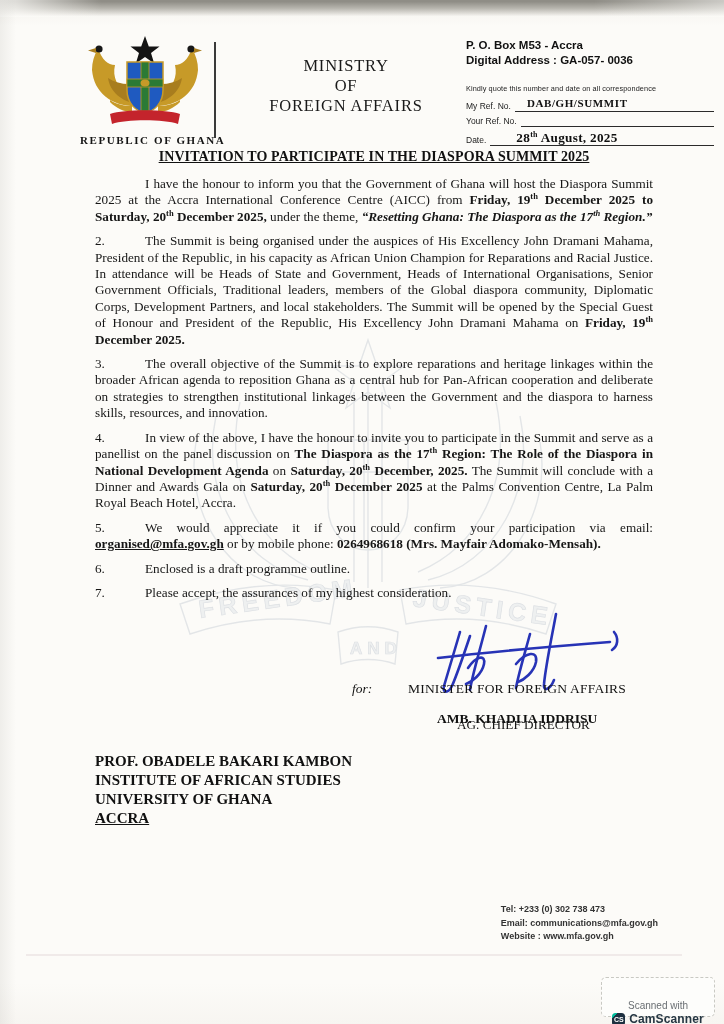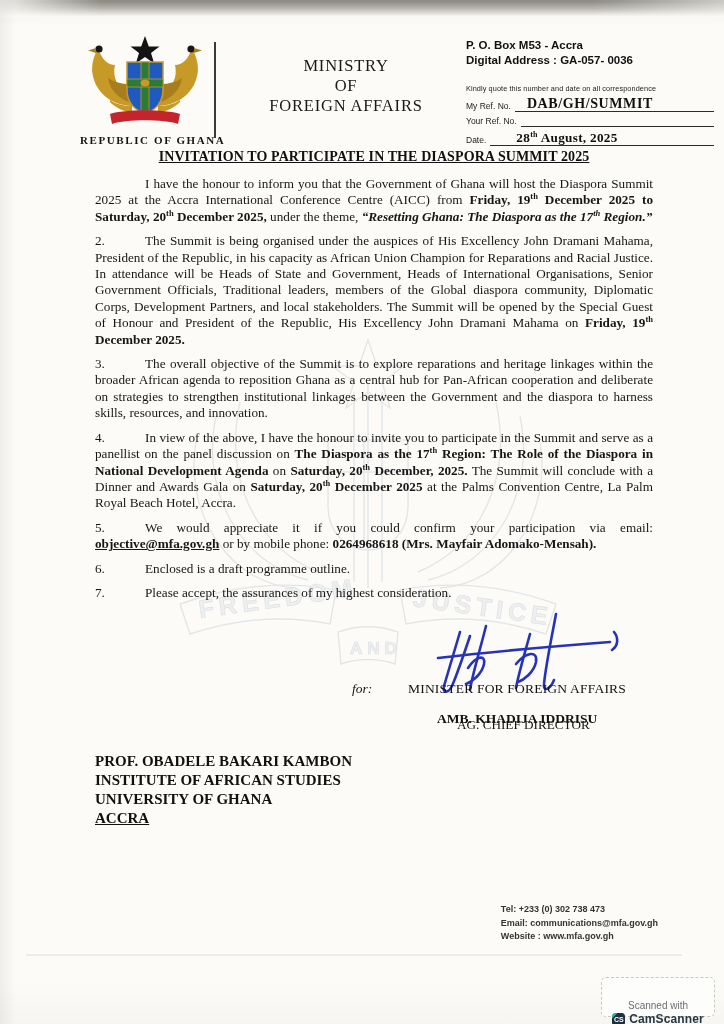--- a/index.html
+++ b/index.html
@@ -24,21 +24,21 @@
   .crest-label{ font-weight:bold; font-size:11px; letter-spacing:1.6px; color:#151515; margin-top:2px; white-space:nowrap; }
   .vsep{ position:absolute; left:214px; top:42px; height:96px; width:1.5px; background:#3a3a3a; }
   .ministry{ position:absolute; left:238px; top:56px; width:216px; text-align:center;
     font-size:16.5px; line-height:20px; letter-spacing:.8px; color:#191919; }
   .ref-block{ position:absolute; left:466px; top:38px; width:248px; font-family:"Liberation Sans",sans-serif; }
   .po{ font-weight:bold; font-size:11.5px; line-height:15px; color:#111; }
   .note{ font-size:7.3px; color:#222; margin-top:16px; letter-spacing:.1px; }
   .ref-row{ display:flex; align-items:flex-end; margin-top:3px; }
   .ref-label{ font-size:8.5px; color:#222; white-space:nowrap; padding-bottom:1px; }
   .ref-value{ flex:1; border-bottom:1.6px solid #2b2b2b; margin-left:4px;
-    font-family:"Liberation Serif",serif; font-weight:bold; font-size:14px; line-height:15px;
+    font-family:"Liberation Serif",serif; font-weight:bold; font-size:11px; line-height:15px;
     letter-spacing:.6px; color:#101010; padding-left:12px; min-height:15px; }
   .ref-value.empty{ min-height:12px; }
   .ref-value.datev{ font-size:13.2px; padding-left:26px; letter-spacing:.3px; }
   .ref-value sup{ font-size:8px; line-height:0; vertical-align:super; }
   
   .watermark{ position:absolute; left:168px; top:332px; opacity:.6; pointer-events:none; }
   .wm-stroke{ fill:none; stroke:#d3d8dd; stroke-width:1.4; }
   .wm-text{ font-family:"Liberation Sans",sans-serif; font-weight:bold; fill:#e6e9ec;
     stroke:#c9cfd6; stroke-width:.7; letter-spacing:5px; }
   
@@ -151,21 +151,21 @@
     </div>
   </div>
 
   <div class="letter">
     <div class="title">INVITATION TO PARTICIPATE IN THE DIASPORA SUMMIT 2025</div>
     <div id="letter-body">
         <p class="para indent"><span>I have the honour to inform you that the Government of Ghana will host the Diaspora Summit 2025 at the Accra International Conference Centre (AICC) from </span><span class="b">Friday, 19</span><sup class="b">th</sup><span class="b"> December 2025 to Saturday, 20</span><sup class="b">th</sup><span class="b"> December 2025,</span><span> under the theme, </span><span class="b i">“Resetting Ghana: The Diaspora as the 17</span><sup class="b i">th</sup><span class="b i"> Region.”</span></p>
         <p class="para"><span class="pnum">2.</span><span>The Summit is being organised under the auspices of His Excellency John Dramani Mahama, President of the Republic, in his capacity as African Union Champion for Reparations and Racial Justice. In attendance will be Heads of State and Government, Heads of International Organisations, Senior Government Officials, Traditional leaders, members of the Global diaspora community, Diplomatic Corps, Development Partners, and local stakeholders. The Summit will be opened by the Special Guest of Honour and President of the Republic, His Excellency John Dramani Mahama on </span><span class="b">Friday, 19</span><sup class="b">th</sup><span class="b"> December 2025.</span></p>
         <p class="para"><span class="pnum">3.</span><span>The overall objective of the Summit is to explore reparations and heritage linkages within the broader African agenda to reposition Ghana as a central hub for Pan-African cooperation and deliberate on strategies to strengthen institutional linkages between the Government and the diaspora to harness skills, resources, and innovation.</span></p>
         <p class="para"><span class="pnum">4.</span><span>In view of the above, I have the honour to invite you to participate in the Summit and serve as a panellist on the panel discussion on </span><span class="b">The Diaspora as the 17</span><sup class="b">th</sup><span class="b"> Region: The Role of the Diaspora in National Development Agenda</span><span> on </span><span class="b">Saturday, 20</span><sup class="b">th</sup><span class="b"> December, 2025.</span><span> The Summit will conclude with a Dinner and Awards Gala on </span><span class="b">Saturday, 20</span><sup class="b">th</sup><span class="b"> December 2025</span><span> at the Palms Convention Centre, La Palm Royal Beach Hotel, Accra.</span></p>
-        <p class="para"><span class="pnum">5.</span><span>We would appreciate it if you could confirm your participation via email: </span><span class="b u">objective@mfa.gov.gh</span><span> or by mobile phone: </span><span class="b">0264968618 (Mrs. Mayfair Adomako-Mensah).</span></p>
+        <p class="para"><span class="pnum">5.</span><span>We would appreciate it if you could confirm your participation via email: </span><span class="b u">organised@mfa.gov.gh</span><span> or by mobile phone: </span><span class="b">0264968618 (Mrs. Mayfair Adomako-Mensah).</span></p>
         <p class="para"><span class="pnum">6.</span><span>Enclosed is a draft programme outline.</span></p>
         <p class="para"><span class="pnum">7.</span><span>Please accept, the assurances of my highest consideration.</span></p>
       </div>
   </div>
 
   <svg class="signature-svg" width="230" height="92" viewBox="0 0 230 92">
     <path class="sig-stroke" d="M62,26 C56,46 50,66 46,80 C44,87 50,88 54,80 C60,66 66,48 72,30"></path>
     <path class="sig-stroke" d="M88,20 C82,44 74,70 72,84"></path>
     <path class="sig-stroke" d="M70,62 C78,50 88,48 86,58 C84,68 74,76 68,78"></path>
     <path class="sig-stroke" d="M132,28 C126,50 120,70 118,82"></path>

